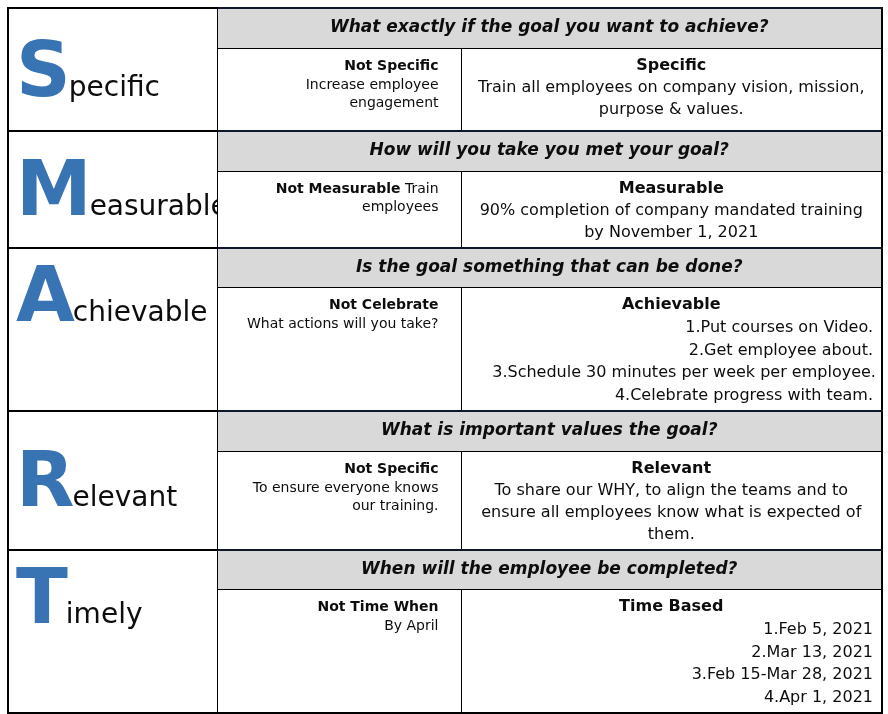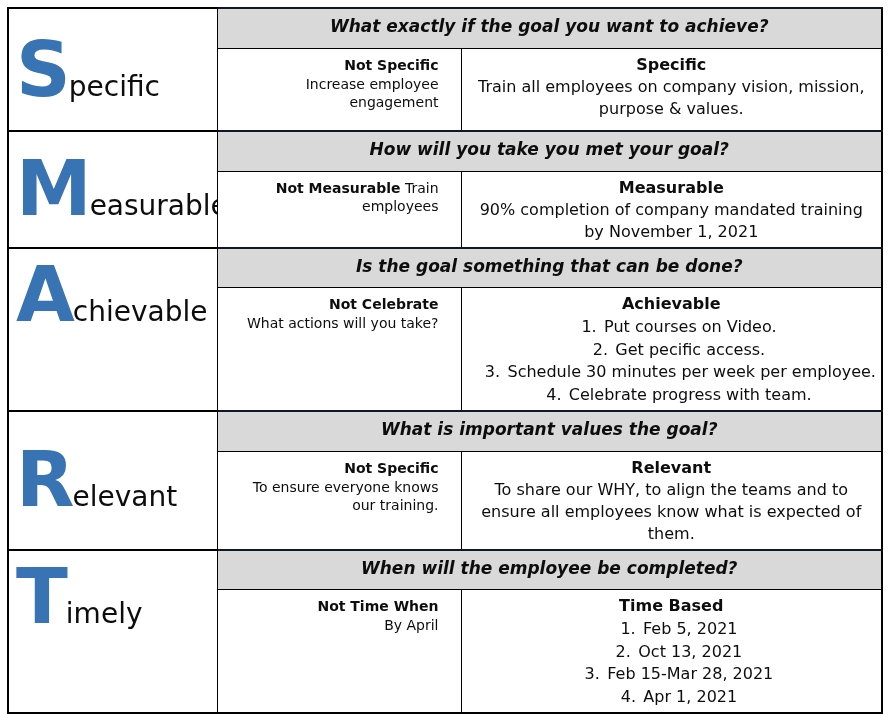--- a/index.html
+++ b/index.html
@@ -58,21 +58,21 @@
     padding:5px 8px 4px 8px;
     font-size:16px;line-height:22px;
   }
   .cell-title{font-weight:bold;font-size:14px;line-height:19px;}
   .big-title{font-size:16px;line-height:22px;}
   .r0{height:83px;} .r1{height:68px;} .r2{height:118px;} .r3{height:93px;} .r4{height:115px;}
   ol.goal-list{
     list-style:none;
     margin:1px 0 0 0;
     padding:0 0 0 6px;
-    text-align:center;
+    text-align:right;
     counter-reset:c;
   }
   ol.goal-list li{
     counter-increment:c;
     font-size:16px;line-height:22.5px;
     white-space:nowrap;
   }
   ol.goal-list li::before{
     content:counter(c) ".";
     display:inline-block;
@@ -132,21 +132,21 @@
   </tr>
   <tr>
     <td class="not-cell r2">
       <div class="cell-title">Not Celebrate</div>
       <div class="cell-text">What actions will you take?</div>
     </td>
     <td class="good-cell r2">
       <div class="cell-title big-title">Achievable</div>
       <ol class="goal-list">
         <li>Put courses on Video.</li>
-        <li>Get pecific access.</li>
+        <li>Get employee about.</li>
         <li>Schedule 30 minutes per week per employee.</li>
         <li>Celebrate progress with team.</li>
       </ol>
     </td>
   </tr>
 
   <tr class="band-row">
     <td class="letter-cell" rowspan="2">
       <div class="word"><span class="big">R</span><span class="rest">elevant</span></div>
     </td>
@@ -171,20 +171,20 @@
   </tr>
   <tr>
     <td class="not-cell r4">
       <div class="cell-title">Not Time When</div>
       <div class="cell-text">By April</div>
     </td>
     <td class="good-cell r4">
       <div class="cell-title big-title">Time Based</div>
       <ol class="goal-list">
         <li>Feb 5, 2021</li>
-        <li>Oct 13, 2021</li>
+        <li>Mar 13, 2021</li>
         <li>Feb 15-Mar 28, 2021</li>
         <li>Apr 1, 2021</li>
       </ol>
     </td>
   </tr>
 </tbody>
   </table>
 
 </body></html>

